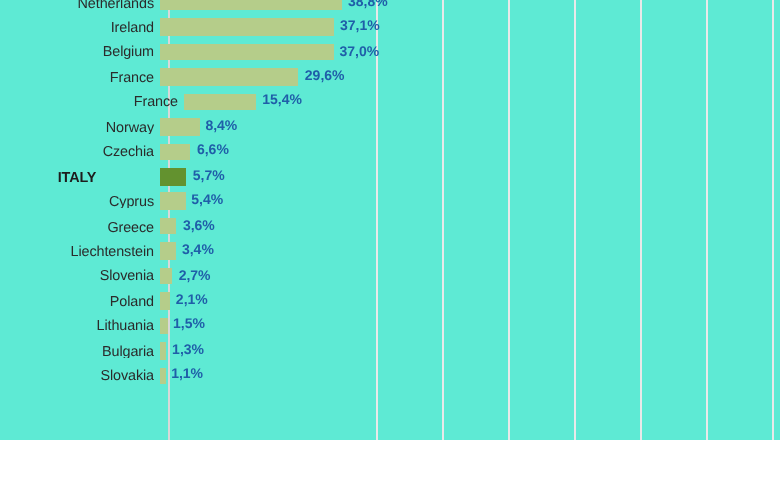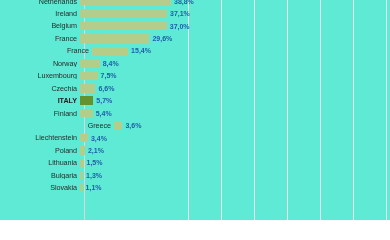--- a/index.html
+++ b/index.html
@@ -62,20 +62,21 @@
     font-size: 7.2px;
     line-height: 1;
     color: #2b2b2b;
     letter-spacing: -0.05px;
     white-space: nowrap;
     overflow: hidden;
   }
   .row.highlight .row-label {
     font-weight: bold;
     color: #1d1d1d;
+    text-align: center;
   }
   .bar-area {
     position: relative;
     flex: 1 1 auto;
     height: 100%;
     display: flex;
     align-items: center;
   }
   .bar {
     height: 8.5px;
@@ -150,62 +151,62 @@
         </div>
       </div>
       <div class="row" style="height: 12.45px;">
         <div class="row-label" style="width: 80px; flex-basis: 80px;">Norway</div>
         <div class="bar-area">
           <div class="bar" style="width: 19.698px;"></div>
           <div class="bar-value">8,4%</div>
         </div>
       </div>
       <div class="row" style="height: 12.45px;">
-        <div class="row-label" style="width: 80px; flex-basis: 80px;">Luxembourg</div>
-        <div class="bar-area">
-          <div class="bar" style="width: 17.5875px;"></div>
-          <div class="bar-value">7,5%</div>
-        </div>
-      </div>
-      <div class="row" style="height: 12.45px;">
         <div class="row-label" style="width: 80px; flex-basis: 80px;">Czechia</div>
         <div class="bar-area">
           <div class="bar" style="width: 15.477px;"></div>
           <div class="bar-value">6,6%</div>
         </div>
       </div>
       <div class="row highlight" style="height: 12.45px;">
         <div class="row-label" style="width: 80px; flex-basis: 80px;">ITALY</div>
         <div class="bar-area">
           <div class="bar" style="width: 13.3665px;"></div>
           <div class="bar-value">5,7%</div>
         </div>
       </div>
       <div class="row" style="height: 12.45px;">
-        <div class="row-label" style="width: 80px; flex-basis: 80px;">Finland</div>
+        <div class="row-label" style="width: 80px; flex-basis: 80px;">Cyprus</div>
         <div class="bar-area">
           <div class="bar" style="width: 12.663px;"></div>
           <div class="bar-value">5,4%</div>
         </div>
       </div>
-      <div class="row" style="height: 12.45px; padding-left: 34px;">
+      <div class="row" style="height: 12.45px;">
         <div class="row-label" style="width: 80px; flex-basis: 80px;">Greece</div>
         <div class="bar-area">
           <div class="bar" style="width: 8.442px;"></div>
           <div class="bar-value">3,6%</div>
         </div>
       </div>
       <div class="row" style="height: 12.45px;">
         <div class="row-label" style="width: 80px; flex-basis: 80px;">Liechtenstein</div>
         <div class="bar-area">
           <div class="bar" style="width: 7.973px;"></div>
           <div class="bar-value">3,4%</div>
         </div>
       </div>
       <div class="row" style="height: 12.45px;">
+        <div class="row-label" style="width: 80px; flex-basis: 80px;">Slovenia</div>
+        <div class="bar-area">
+          <div class="bar" style="width: 6.3315px;"></div>
+          <div class="bar-value">2,7%</div>
+        </div>
+      </div>
+      <div class="row" style="height: 12.45px;">
         <div class="row-label" style="width: 80px; flex-basis: 80px;">Poland</div>
         <div class="bar-area">
           <div class="bar" style="width: 4.9245px;"></div>
           <div class="bar-value">2,1%</div>
         </div>
       </div>
       <div class="row" style="height: 12.45px; align-items: center;">
         <div class="row-label" style="width: 80px; flex-basis: 80px;">Lithuania</div>
         <div class="bar-area">
           <div class="bar" style="width: 3.5175px;"></div>

